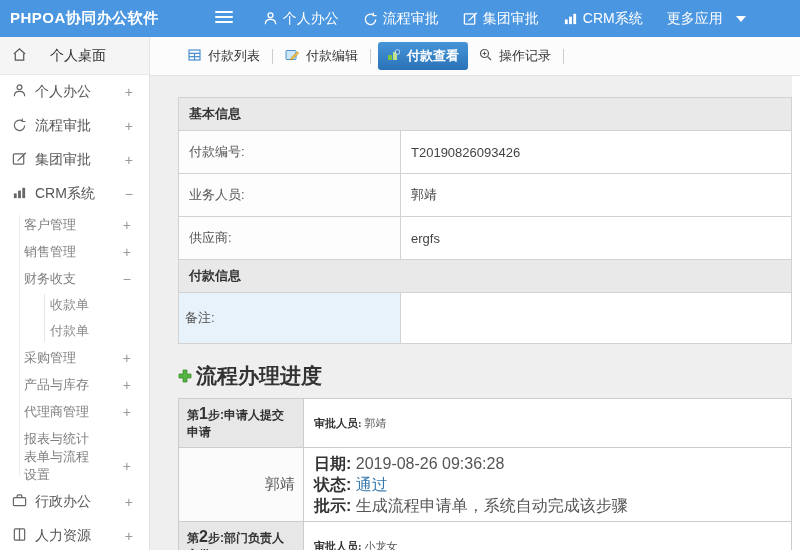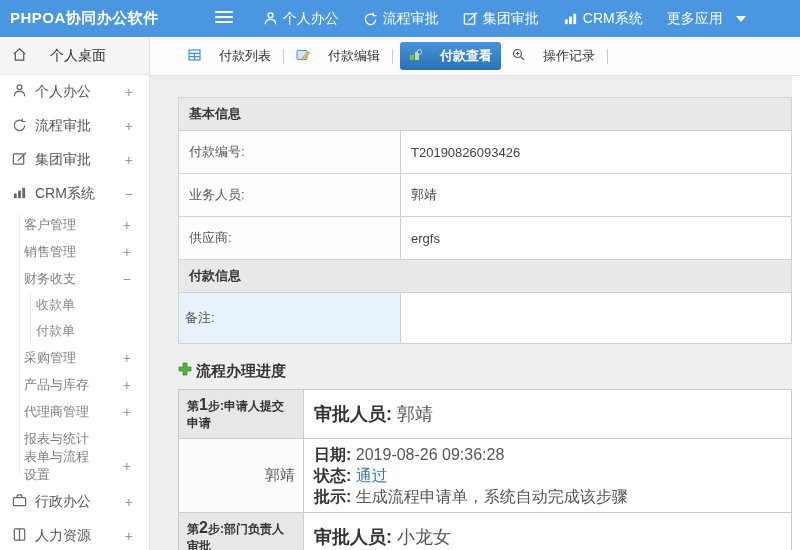--- a/index.html
+++ b/index.html
@@ -21,56 +21,56 @@
   .sidebar { width:150px; background:#fff; border-right:1px solid #e3e3e3; color:#555; flex:none; }
   .side-home { height:38px; display:flex; align-items:center; gap:23px; padding:0 12px;
     background:#f5f5f5; border-bottom:1px solid #e8e8e8; color:#333; font-size:14px; }
   .side-item { height:34px; display:flex; align-items:center; gap:8px; padding:0 16px 0 12px;
     font-size:14px; color:#555; cursor:pointer; }
   .side-item .expander, .sub-item .expander { margin-left:auto; color:#999; font-size:14px; }
   .sub-group { position:relative; }
   .sub-group.crm::before { content:""; position:absolute; left:19px; top:4px; bottom:4px; border-left:1px solid #ececec; }
   .sub-item { height:27px; display:flex; align-items:center; padding:0 18px 0 24px;
     font-size:13px; color:#7f7f7f; cursor:pointer;gap:27px; }
-  .sub-group.fin { position:relative; }
+  .sub-group.fin { position:relative;margin-left:14px; }
   .sub-group.fin::before { content:""; position:absolute; left:30px; top:2px; bottom:2px; border-left:1px solid #e4e4e4; }
   .sub3-item { height:26px; display:flex; align-items:center; padding:0 18px 0 36px;
     font-size:13px; color:#8a8a8a; cursor:pointer; }
   .side-gap { height:6px; }
 
   
   .main { flex:1; display:flex; flex-direction:column; background:#efefef; position:relative; min-width:0; }
   .right-strip { position:absolute; right:0; top:39px; bottom:0; width:8px; background:#fff; }
 
   .tabbar { height:39px; background:#fcfcfc; border-bottom:1px solid #e2e2e2;
     display:flex; align-items:center; padding-left:33px; font-size:13px; color:#333; flex:none; }
-  .tab { display:flex; align-items:center; gap:18px; padding:4px 5px; cursor:pointer; white-space:nowrap; }
+  .tab { display:flex; align-items:center; gap:7px; padding:4px 5px; cursor:pointer; white-space:nowrap; }
   .tab.active { background:linear-gradient(#4695d8,#2a72b8); color:#fff; border-radius:3px;
     padding:5px 9px; font-weight:bold; }
   .tab-sep { width:1px; height:15px; background:#ccc; margin:0 7px; }
 
   .content { flex:1; padding:21px 8px 0 28px; overflow:hidden; }
 
   table.info-table { width:614px; border-collapse:collapse; background:#fff; font-size:13px; color:#555; }
   table.info-table th, table.info-table td { border:1px solid #d2d2d2; }
   .section-th { background:#e9e9e9; font-weight:bold; color:#333; text-align:left;
     padding:7px 10px; font-size:13px; }
   .label-td { width:222px; padding:12px 10px; background:#fdfdfd; }
   .value-td { padding:6px 10px; color:#444; }
   .note-label-td { width:222px; padding:16px 6px; background:#e7f2fb; }
   .note-value-td { padding:16px 10px; }
 
-  .flow-heading { display:flex; gap:2px; margin:18px 0 8px 0;
-    font-size:15px; font-weight:bold; color:#333; }
+  .flow-heading { display:flex; align-items:center; gap:2px; margin:18px 0 8px 0;
+    font-size:21px; font-weight:bold; color:#333; }
 
   table.flow-table { width:614px; border-collapse:collapse; background:#fff; font-size:12px; color:#555; }
   table.flow-table td { border:1px solid #ccc; }
   .step-td { width:125px; background:#e7e7e7; font-weight:bold; color:#333; padding:6px 8px; }
   .step-num { font-size:16px; }
-  .stepval-td { padding:6px 10px; font-size:18px; }
+  .stepval-td { padding:6px 10px; font-size:11px;font-family:Liberation Serif, serif; }
   .fld { font-weight:bold; color:#333; }
   .name-td { width:125px; background:#fbfbfb; text-align:right; vertical-align:middle;
     font-size:15px; color:#555; padding:6px 8px; }
   .detail-td { padding:5px 10px; line-height:21px; font-size:16px; }
   .status-val { color:#3679ae; }
   .comment-val { color:#555; }
 </style>
 </head>
 <body>
 

